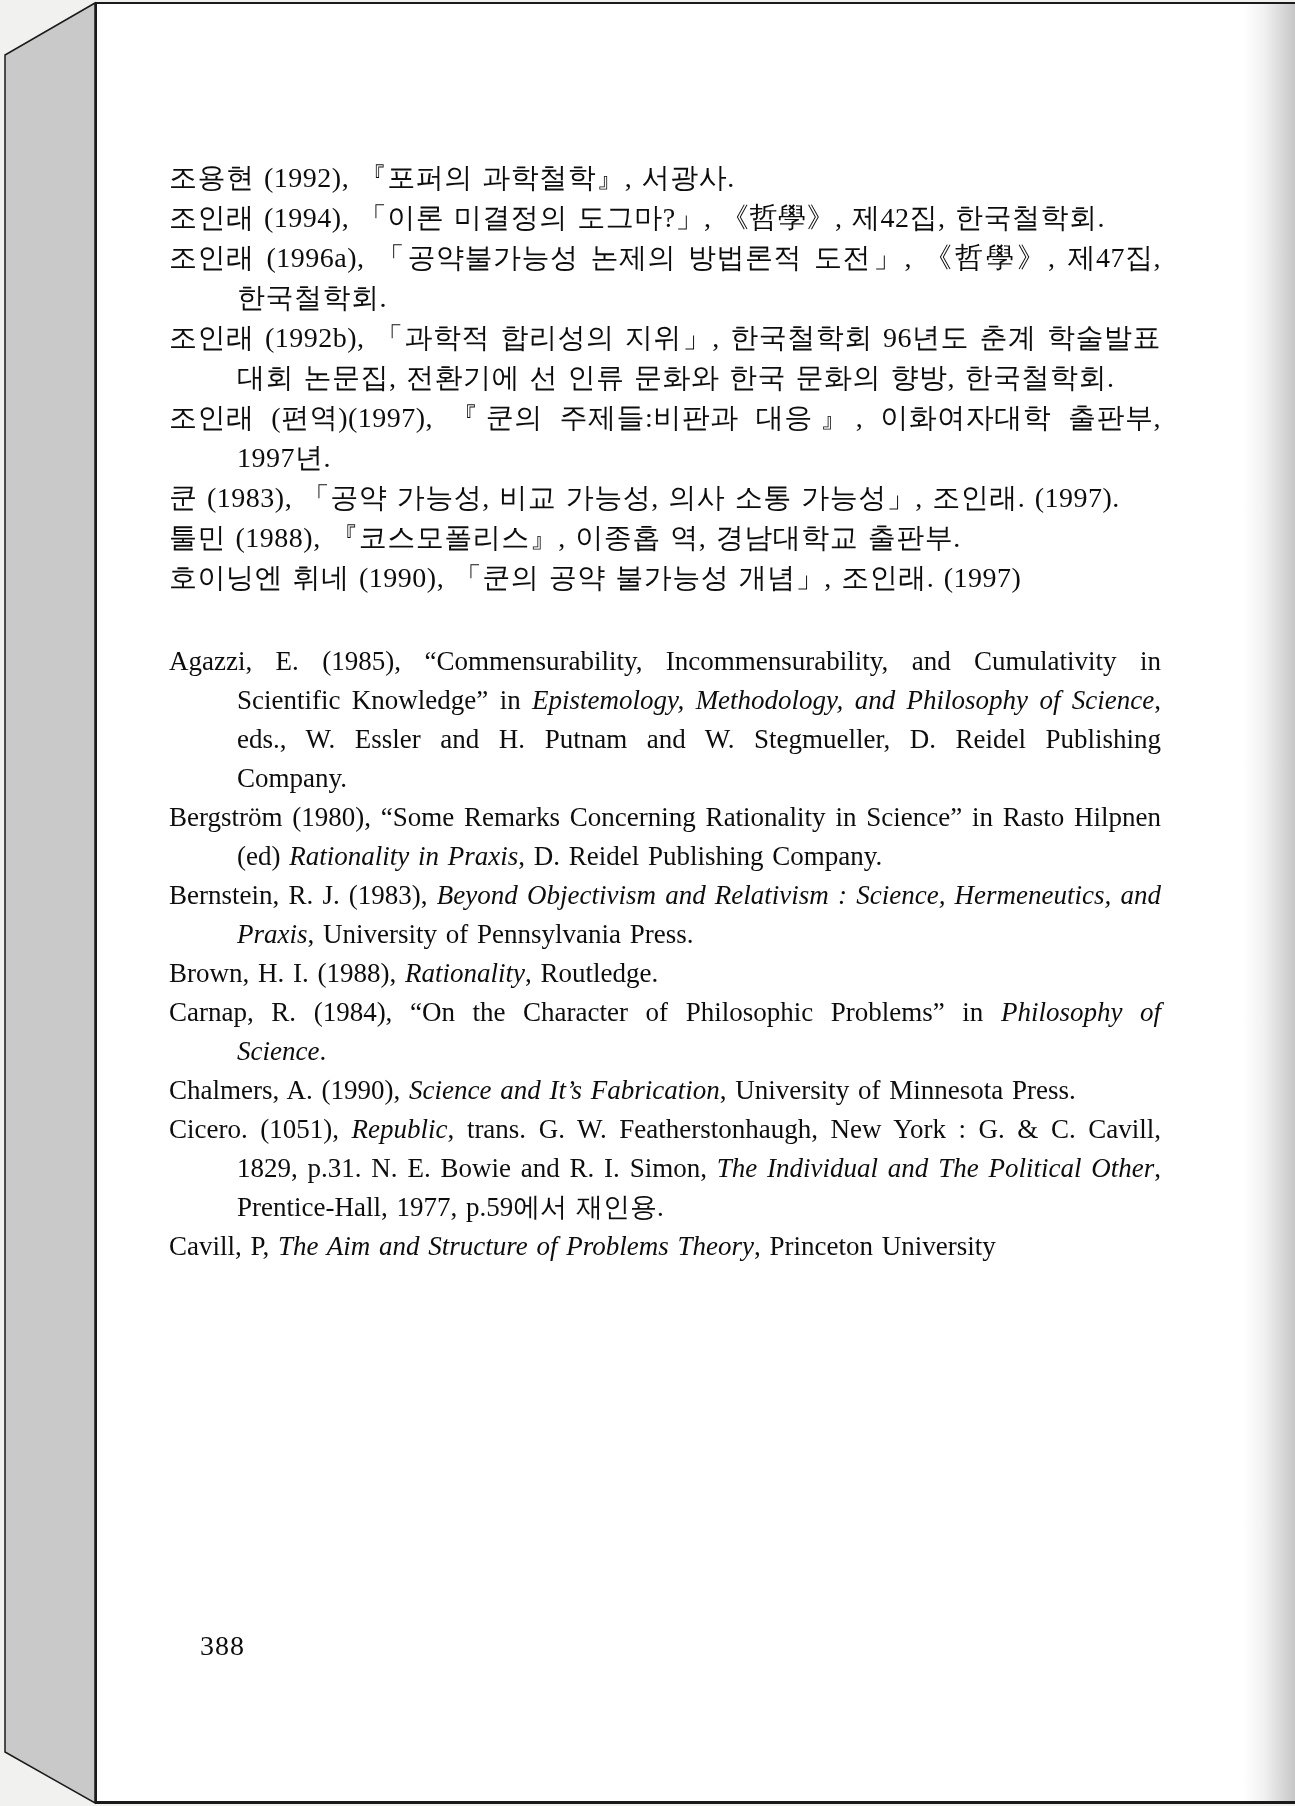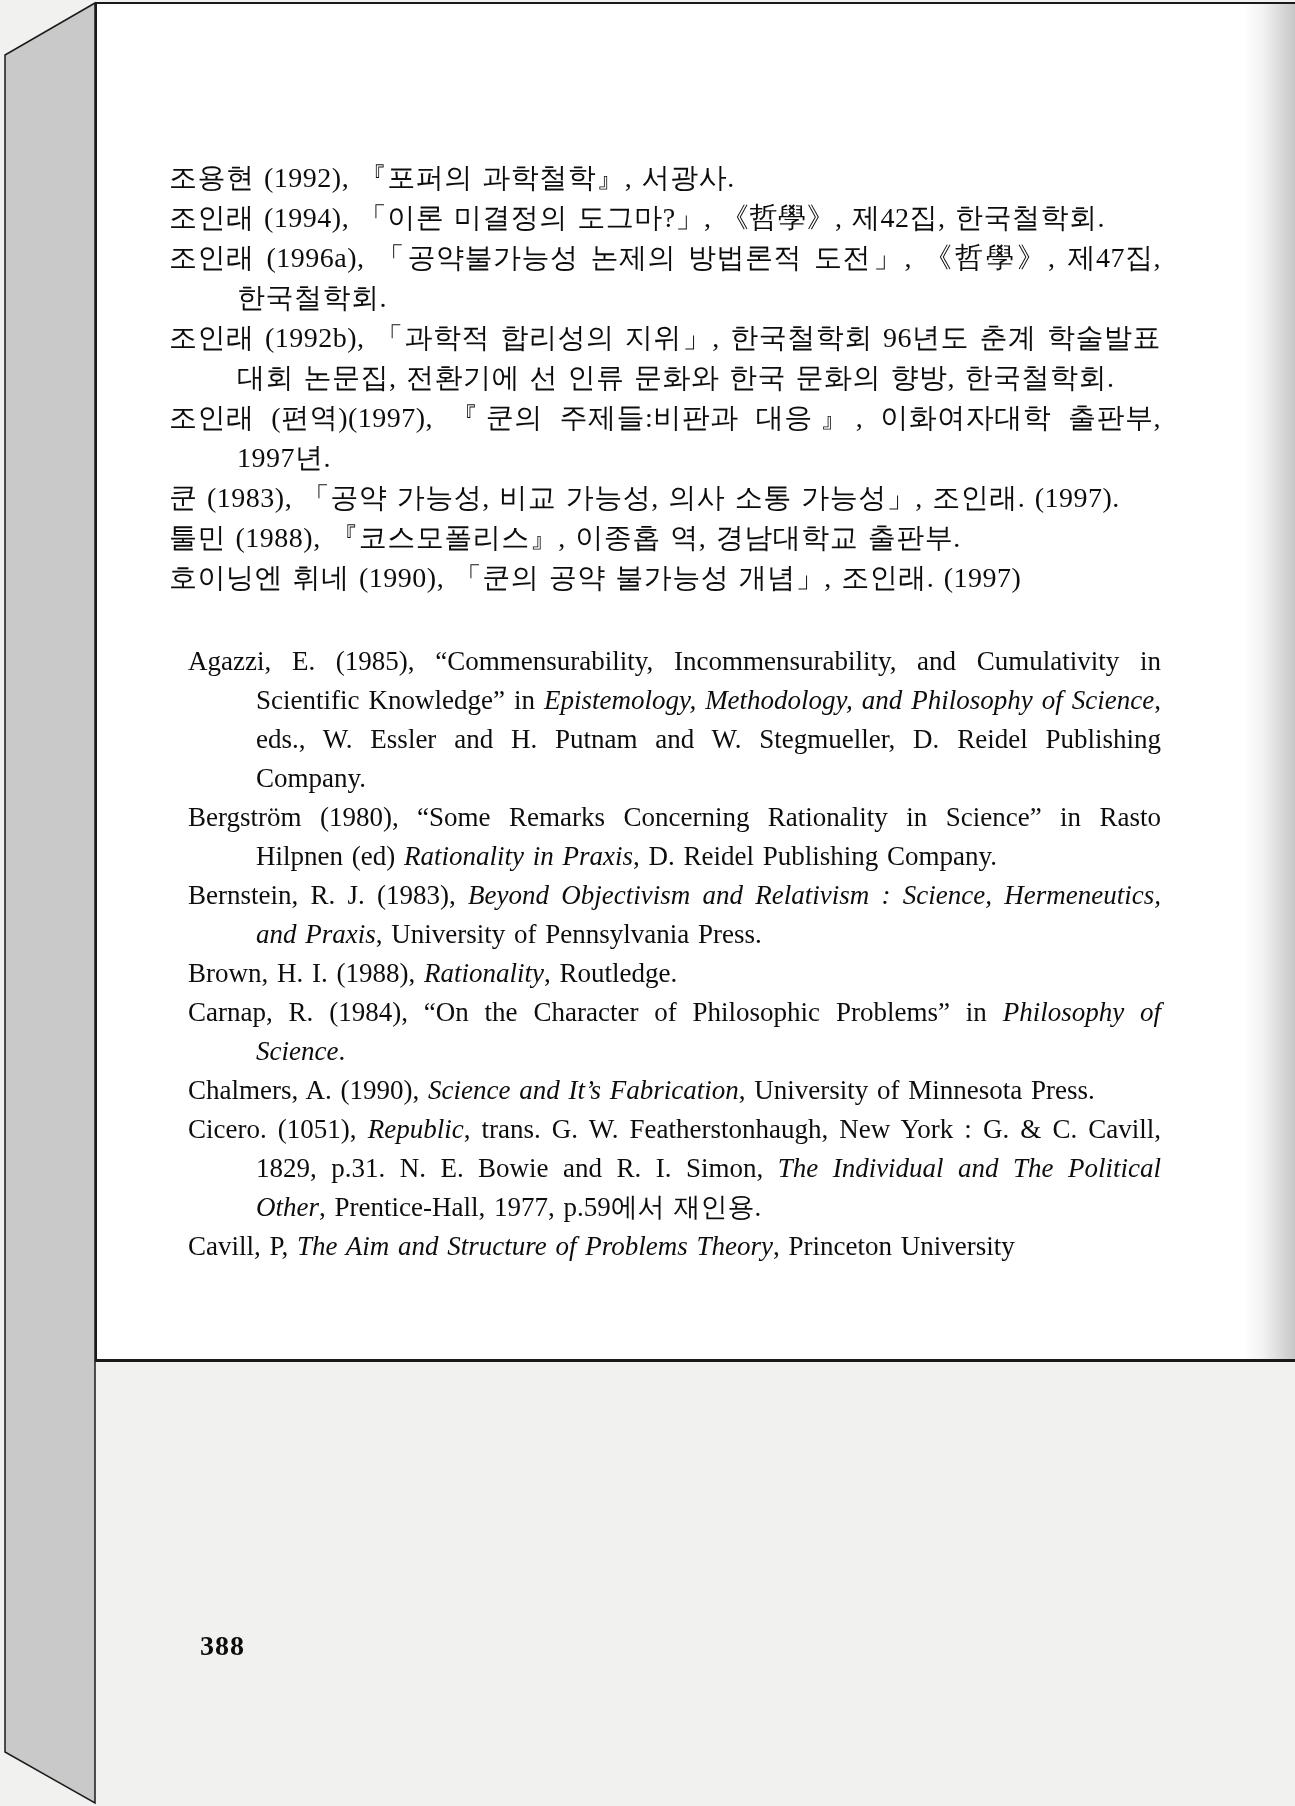--- a/index.html
+++ b/index.html
@@ -19,21 +19,21 @@
     left: 0;
     top: 0;
     width: 1295px;
     height: 1806px;
   }
   .page {
     position: absolute;
     left: 95px;
     top: 2px;
     width: 1200px;
-    height: 1360px;
+    height: 1802px;
     box-sizing: border-box;
     background: #ffffff;
     border-top: 2px solid #1a1a1a;
     border-left: 2px solid #1a1a1a;
     border-bottom: 3px solid #1a1a1a;
   }
   .right-shade {
     position: absolute;
     top: 0;
     right: 0;
@@ -56,35 +56,34 @@
     text-indent: -68px;
     word-spacing: 2px;
   }
   .refs-ko .ref {
     font-size: 28px;
     line-height: 40px;
     letter-spacing: 0.5px;
   }
   .refs-en {
     margin-top: 44px;
-    margin-left: 19px;
   }
   .refs-en .ref {
     font-size: 27px;
     line-height: 39px;
   }
   .it {
     font-style: italic;
   }
   .pagenum {
     position: absolute;
     left: 103px;
     top: 1626px;
     font-size: 28px;
-    font-weight: 700;
+    font-weight: 400;
     letter-spacing: 1px;
     color: #0d0d0d;
   }
 </style>
 </head>
 <body>
 
 <div>
 
   <svg class="book-edge-svg" width="1295" height="1806" viewBox="0 0 1295 1806" aria-hidden="true">

